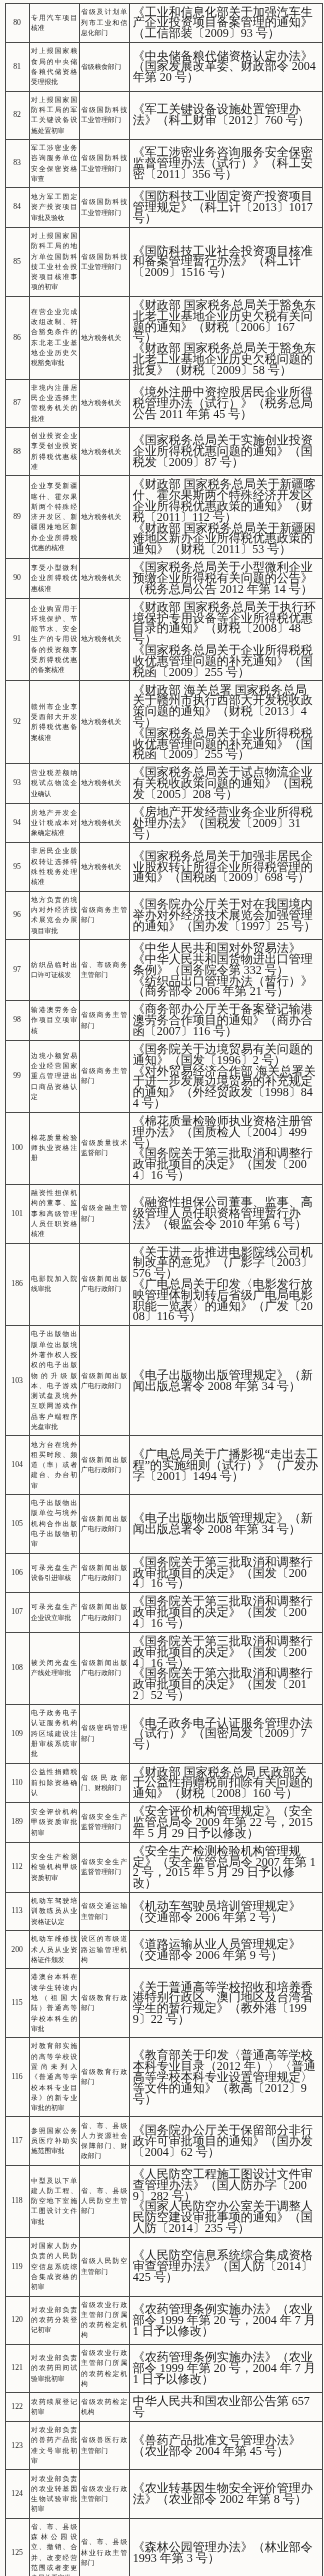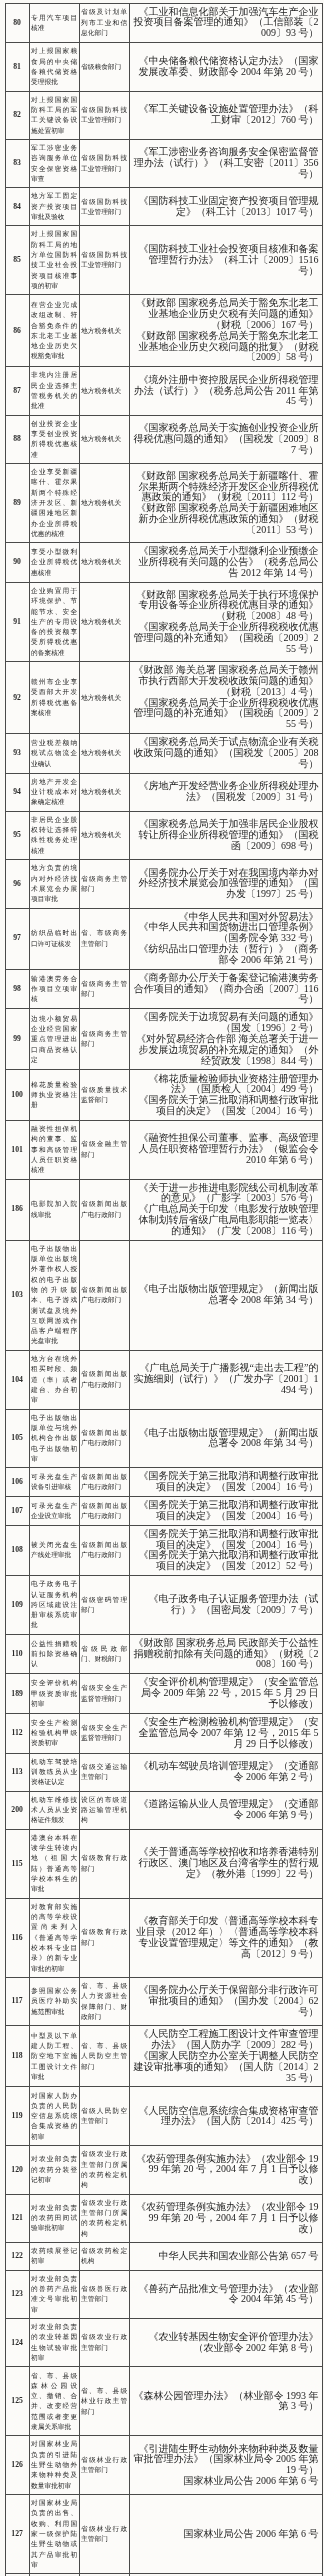--- a/index.html
+++ b/index.html
@@ -29,44 +29,43 @@
     word-break: break-all;
   }
   tr.thick-top td { border-top: 1.5px solid #333; }
   .c-no {
     width: 24px;
     text-align: center;
     font-size: 7.7px;
     line-height: 10.3px;
     padding: 2.6px 1px;
     color: #2a2a2a;
-    font-weight: bold;
   }
   .c-name {
     width: 50px;
     font-size: 6.7px;
     line-height: 10.3px;
     padding: 3.1px 1.5px;
     text-align: justify;
     text-justify: inter-ideograph;
   }
   .c-agency {
     width: 50px;
     font-size: 6.7px;
     line-height: 10.3px;
     padding: 3.1px 1.5px;
     text-align: justify;
     text-justify: inter-ideograph;
   }
   .c-basis {
     width: 193px;
-    font-size: 10px;
+    font-size: 12px;
     line-height: 10.8px;
     padding: 3.1px 3.1px;
-    text-align: right;
+    text-align: left;
     margin-left: 40px;
   }
   .c-basis p.cite {
     margin: 0;
     padding: 0;
   }
 </style>
 </head>
 <body>
 

